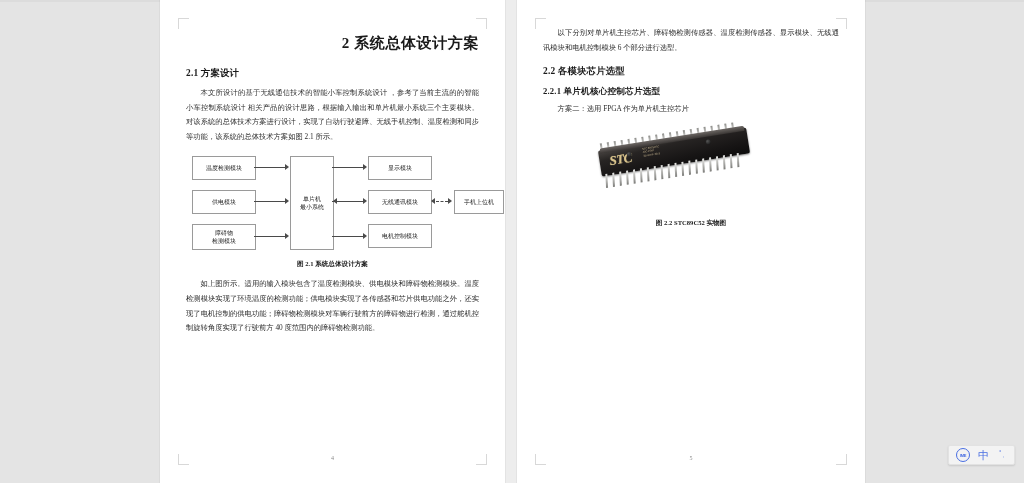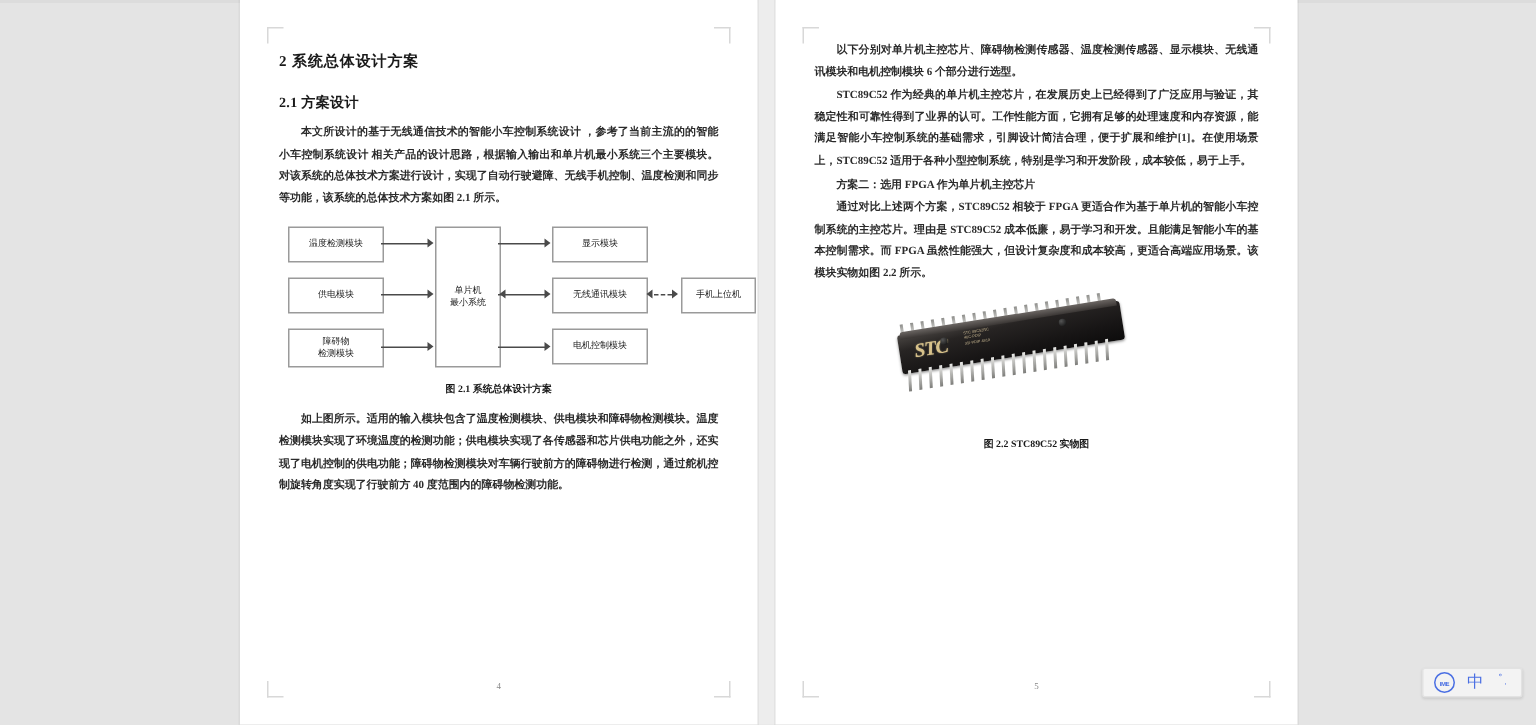--- a/index.html
+++ b/index.html
@@ -23,29 +23,29 @@
 
   
   .cmark{position:absolute;width:10px;height:10px;border:1px solid #d8d8d8;}
   .cm-tl{border-right:none;border-bottom:none;}
   .cm-tr{border-left:none;border-bottom:none;}
   .cm-bl{border-right:none;border-top:none;}
   .cm-br{border-left:none;border-top:none;}
 
   .content{position:absolute;left:26px;right:26px;top:22px;}
   .h1{
-    text-align:left;font-weight:bold;font-size:10px;
+    text-align:right;font-weight:bold;font-size:15px;
     letter-spacing:.6px;margin:12px 0 14px;color:#1a1a1a;
   }
   .h2{font-weight:bold;font-size:9.4px;margin:10px 0 6px;color:#1a1a1a;letter-spacing:.2px;}
   .h3{font-weight:bold;font-size:8.6px;margin:8px 0 4px;color:#1a1a1a;letter-spacing:.2px;}
   p{
     font-size:7.3px;line-height:14.6px;margin:0 0 1px;
     text-align:justify;text-justify:inter-ideograph;
-    color:#2b2b2b;text-indent:2em;font-weight:bold;
+    color:#2b2b2b;text-indent:2em;
   }
   .cap{
     text-align:center;font-weight:bold;font-size:6.6px;
     margin:6px 0 8px;color:#1a1a1a;
   }
 
   
   .diagram{position:relative;height:100px;margin:10px 0 0;}
   .bx{
     position:absolute;border:1px solid #9a9a9a;background:#fff;
@@ -198,24 +198,24 @@
   </div>
 
   <div class="page" id="page-right">
     <div class="cmark cm-tl" style="left:18px;top:18px;"></div>
     <div class="cmark cm-tr" style="right:18px;top:18px;"></div>
     <div class="cmark cm-bl" style="left:18px;bottom:18px;"></div>
     <div class="cmark cm-br" style="right:18px;bottom:18px;"></div>
 
     <div class="content" style="top:26px;">
       <p>以下分别对单片机主控芯片、障碍物检测传感器、温度检测传感器、显示模块、无线通讯模块和电机控制模块 6 个部分进行选型。</p>
-
-      <p>STC89C52 作为经典的单片机主控芯片，在发展历史上已经得到了广泛应用与验证，其稳定性和可靠性得到了业界的认可。工作性能方面，它拥有足够的处理速度和内存资源，能满足智能小车控制系统的基础需求，引脚设计简洁合理，便于扩展和维护[1]。在使用场景上，STC89C52 适用于各种小型控制系统，特别是学习和开发阶段，成本较低，易于上手。</p>
+      <div class="h2">2.2 各模块芯片选型</div>
+      <div class="h3">2.2.1 单片机核心控制芯片选型</div>
+
       <p>方案二：选用 FPGA 作为单片机主控芯片</p>
-      <p>通过对比上述两个方案，STC89C52 相较于 FPGA 更适合作为基于单片机的智能小车控制系统的主控芯片。理由是 STC89C52 成本低廉，易于学习和开发。且能满足智能小车的基本控制需求。而 FPGA 虽然性能强大，但设计复杂度和成本较高，更适合高端应用场景。该模块实物如图 2.2 所示。</p>
 
       <div class="chipwrap">
         <div class="chip">
           <div class="pins2">
             <div class="pin2" style="left:0px;"></div>
               <div class="pin2" style="left:7px;"></div>
             <div class="pin2" style="left:14px;"></div>
               <div class="pin2" style="left:21px;"></div>
             <div class="pin2" style="left:28px;"></div>
               <div class="pin2" style="left:35px;"></div>

